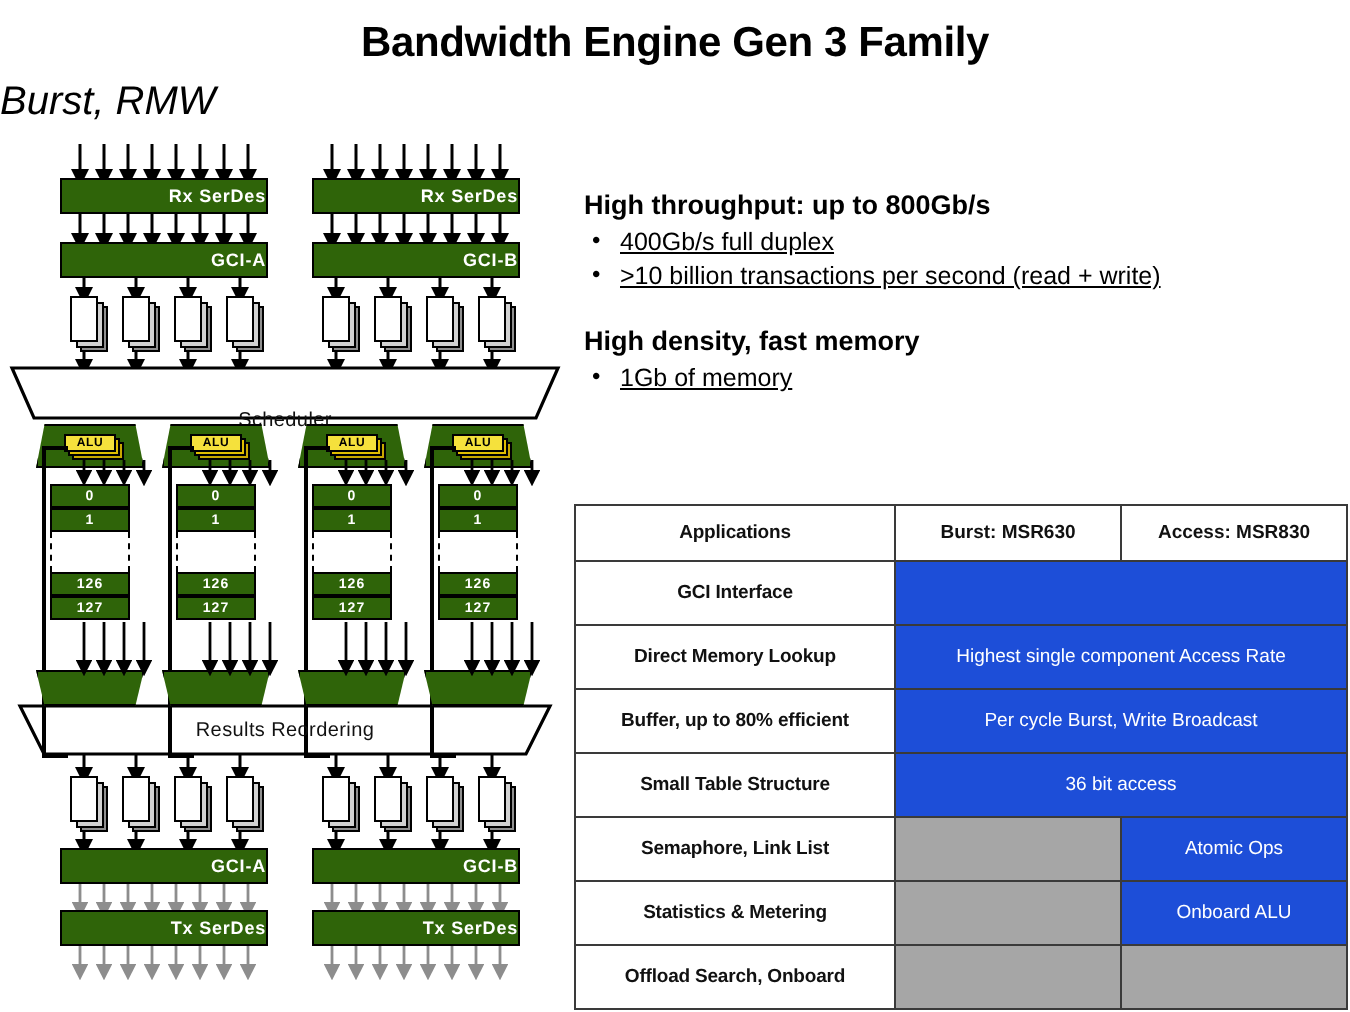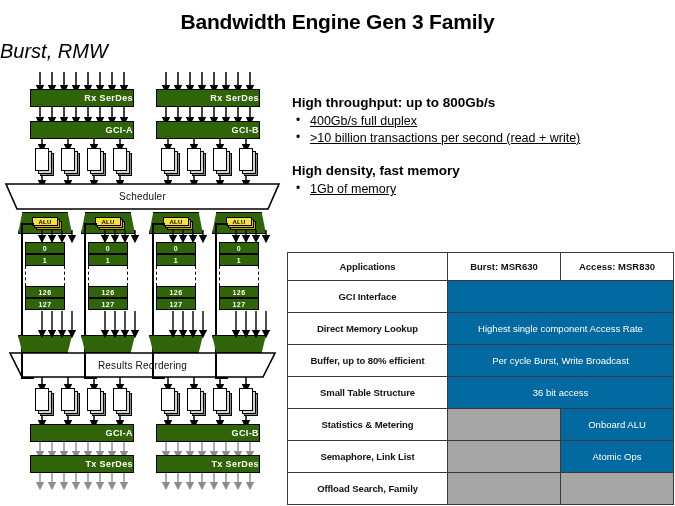--- a/index.html
+++ b/index.html
@@ -44,21 +44,21 @@
     table-layout:fixed;
   }
   #tbl td{
     border:1px solid #3a3a3a;
     font-size:9.5px;font-weight:bold;
     text-align:center;vertical-align:middle;
     padding:0;height:31px;
   }
   #tbl td.lbl{width:159px;background:#ffffff;color:#111;letter-spacing:-0.1px;}
   #tbl td.hdr{background:#ffffff;color:#111;height:27px;font-size:9.5px;margin-top:44px;}
-  #tbl td.navy{background:#0369a1;color:#ffffff;font-weight:normal;font-size:9.5px;}
+  #tbl td.navy{background:#1d4ed8;color:#ffffff;font-weight:normal;font-size:9.5px;}
   #tbl td.gray{background:#a6a6a6;}
   #tbl col.c2{width:113px;}
   #tbl col.c3{width:113px;}
 
   
   #diagram{position:absolute;left:0;top:72px;width:285px;height:430px;}
   .gblk{
     position:absolute;background:#2f6409;border:1.5px solid #000;
     color:#ffffff;font-size:9px;font-weight:bold;
     display:flex;align-items:center;justify-content:flex-end;
@@ -136,31 +136,31 @@
       </tr>
       <tr>
         <td class="lbl">Buffer, up to 80% efficient</td>
         <td class="navy" colspan="2">Per cycle Burst, Write Broadcast</td>
       </tr>
       <tr>
         <td class="lbl">Small Table Structure</td>
         <td class="navy" colspan="2">36 bit access</td>
       </tr>
       <tr>
+        <td class="lbl">Semaphore, Link List</td>
+        <td class="gray"></td>
+        <td class="navy">Atomic Ops</td>
+      </tr>
+      <tr>
         <td class="lbl">Statistics &amp; Metering</td>
         <td class="gray"></td>
         <td class="navy">Onboard ALU</td>
       </tr>
       <tr>
-        <td class="lbl">Semaphore, Link List</td>
-        <td class="gray"></td>
-        <td class="navy">Atomic Ops</td>
-      </tr>
-      <tr>
-        <td class="lbl">Offload Search, Family</td>
+        <td class="lbl">Offload Search, Onboard</td>
         <td class="gray"></td>
         <td class="gray"></td>
       </tr>
     </tbody>
   </table>
 
   <div id="diagram">
 
     <svg class="ovl" viewBox="0 0 285 430">
       <defs>
@@ -335,21 +335,21 @@
         <div class="sh2"></div>
         <div class="sh1"></div>
         <div class="fr"></div>
       </div>
     <div class="wbox" style="left:239px;top:76px;">
         <div class="sh2"></div>
         <div class="sh1"></div>
         <div class="fr"></div>
       </div>
 
-    <div class="wtrap" style="left:6px;top:112px;width:273px;height:25px;">
+    <div class="wtrap" style="left:6px;top:126px;width:273px;height:25px;">
       <div class="lab">Scheduler</div>
     </div>
 
     <div class="bank" style="left:18px;top:140px;">
       <div class="cap"></div>
       <div class="alu" style="left:14px;top:5px;width:32px;height:13px;">
         <div class="s3"></div>
           <div class="s2"></div>
         <div class="s1">ALU</div>
       </div>

